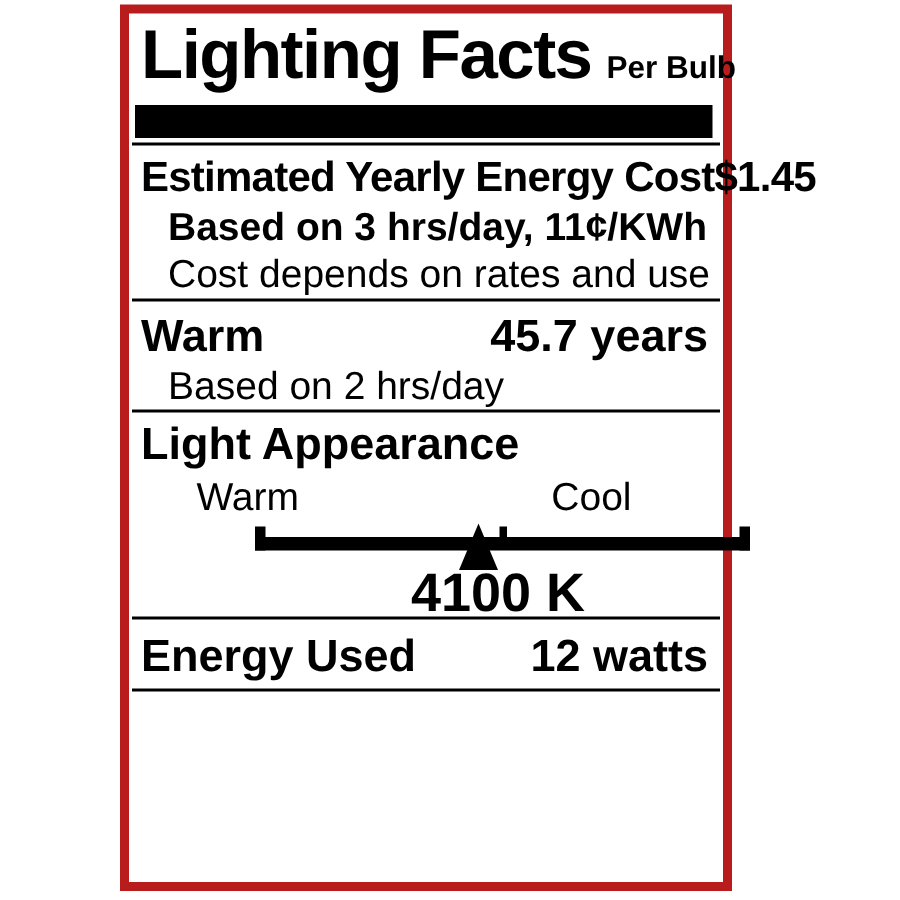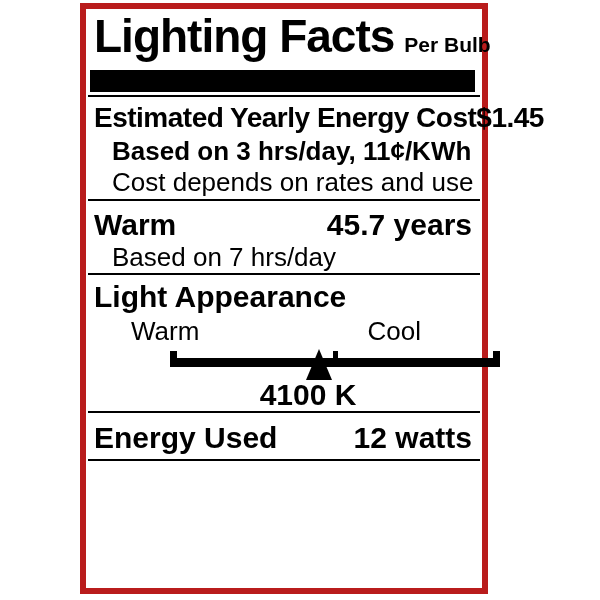--- a/index.html
+++ b/index.html
@@ -142,26 +142,26 @@
     left: 218px;
     top: 4px;
     width: 0;
     height: 0;
     border-left: 13px solid transparent;
     border-right: 13px solid transparent;
     border-bottom: 31px solid #000000;
   }
   .kelvin {
     position: absolute;
-    left: 140px;
+    left: 164px;
     top: 36px;
     width: 160px;
     text-align: center;
     font-weight: bold;
-    font-size: 30px;
+    font-size: 36px;
     line-height: 28px;
     white-space: nowrap;
   }
   .rule.r4 { margin-top: 2px; }
   .row.r-energy { margin-top: 10px; justify-content: space-between; }
   .rule.r5 { margin-top: 6px; }
 </style>
 </head>
 <body>
 
@@ -182,21 +182,21 @@
       <span>$1.45</span>
     </div>
     <div class="note n1">Based on 3 hrs/day, 11¢/KWh</div>
     <div class="note n2">Cost depends on rates and use</div>
     <div class="rule r2"></div>
 
     <div class="row r-life">
       <span>Warm</span>
       <span>45.7 years</span>
     </div>
-    <div class="note n3">Based on 7 hrs/day</div>
+    <div class="note n3">Based on 2 hrs/day</div>
     <div class="rule r3"></div>
 
     <div class="heading">Light Appearance</div>
     <div class="warm-cool">
       <span>Warm</span>
       <span>Cool</span>
     </div>
     <div class="scale-wrap">
       <div class="scale-cap left"></div>
       <div class="scale-cap right"></div>

